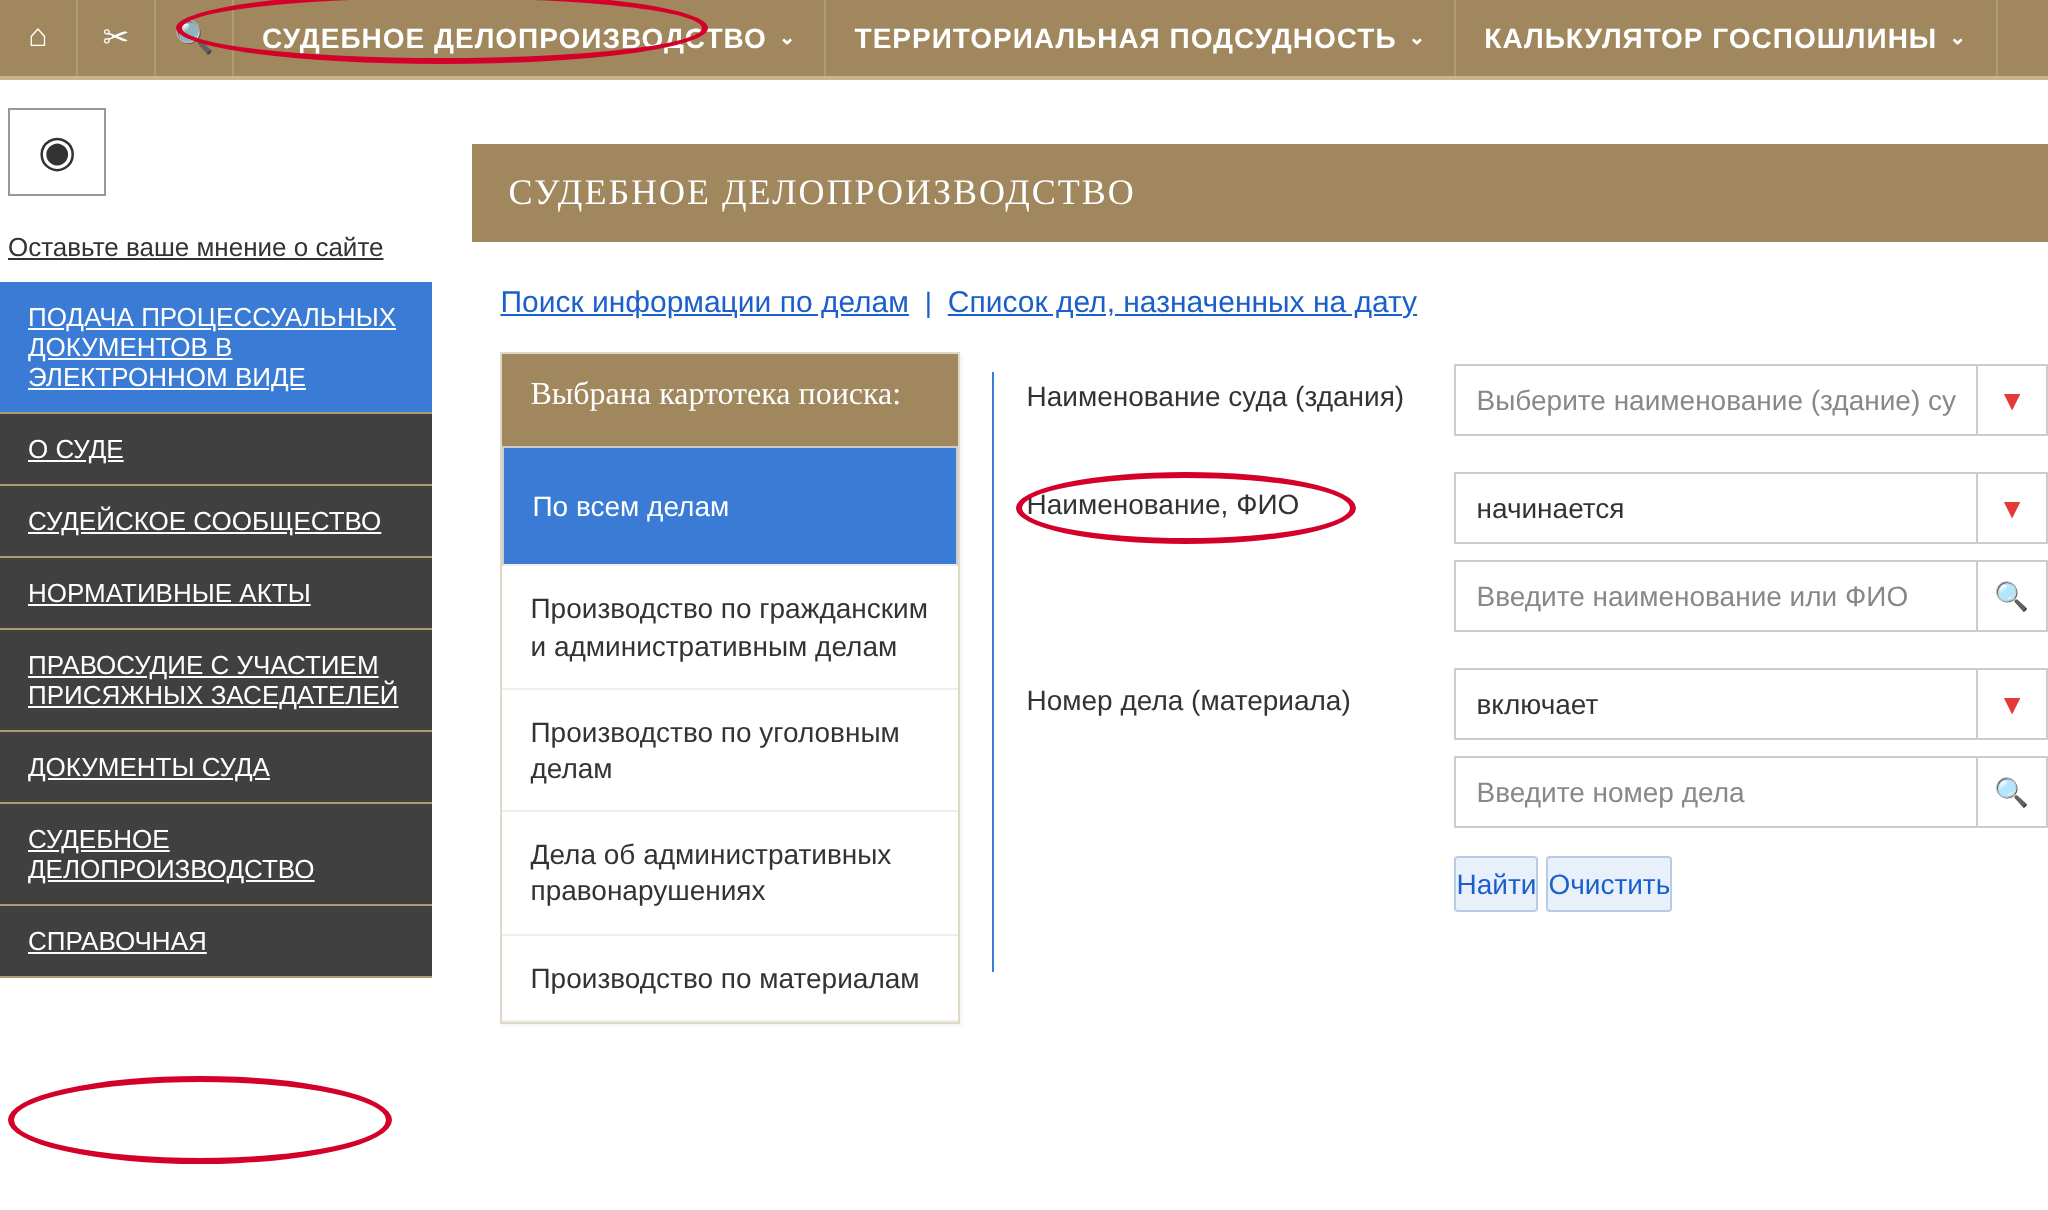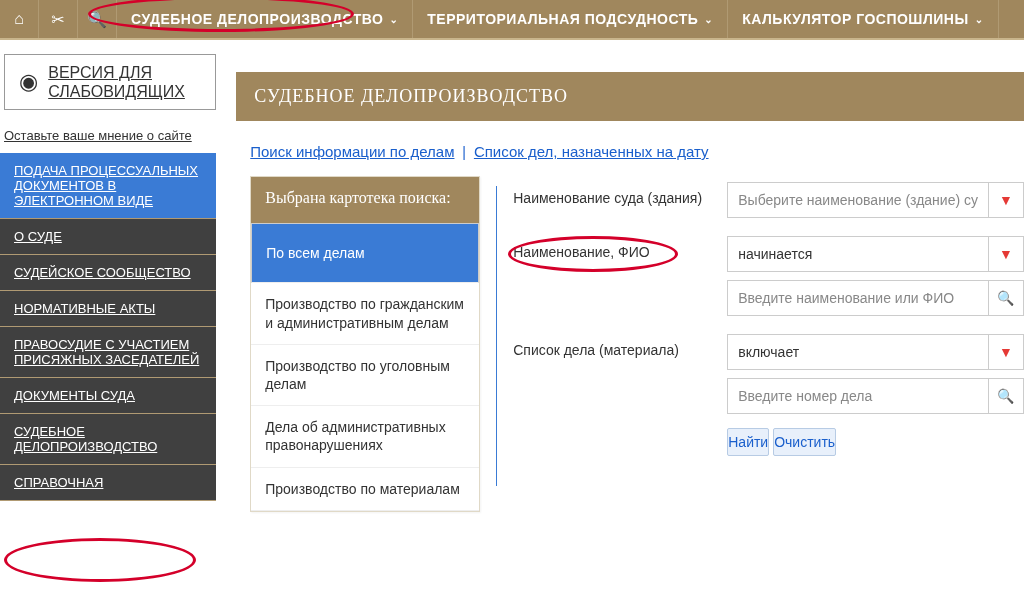--- a/index.html
+++ b/index.html
@@ -70,21 +70,20 @@
     </div>
   </div>
 </div>
 <div class="thin-line"></div>
 
 <div style="display:flex;align-items:flex-start">
   <div style="width:236px">
     <div class="access-bar">
       <div class="eye-box">
         <span class="eye-icon">◉</span>
-        <span class="access-link">ВЕРСИЯ ДЛЯ СЛАБОВИДЯЩИХ</span>
       </div>
     </div>
     <a class="feedback">Оставьте ваше мнение о сайте</a>
     <div class="sidebar">
       <div class="side-item active">ПОДАЧА ПРОЦЕССУАЛЬНЫХ ДОКУМЕНТОВ В ЭЛЕКТРОННОМ ВИДЕ</div>
       <div class="side-item">О СУДЕ</div>
       <div class="side-item">СУДЕЙСКОЕ СООБЩЕСТВО</div>
       <div class="side-item">НОРМАТИВНЫЕ АКТЫ</div>
       <div class="side-item">ПРАВОСУДИЕ С УЧАСТИЕМ ПРИСЯЖНЫХ ЗАСЕДАТЕЛЕЙ</div>
       <div class="side-item">ДОКУМЕНТЫ СУДА</div>
@@ -135,21 +134,21 @@
               <div class="sel-btn">▼</div>
             </div>
             <div class="inp">
               <div class="inp-text">Введите наименование или ФИО</div>
               <div class="inp-btn">🔍</div>
             </div>
           </div>
         </div>
 
         <div class="form-row">
-          <div class="form-label">Список дела (материала)</div>
+          <div class="form-label">Номер дела (материала)</div>
           <div class="form-field">
             <div class="sel">
               <div class="sel-text" style="color:#333">включает</div>
               <div class="sel-btn">▼</div>
             </div>
             <div class="inp">
               <div class="inp-text">Введите номер дела</div>
               <div class="inp-btn">🔍</div>
             </div>
           </div>

